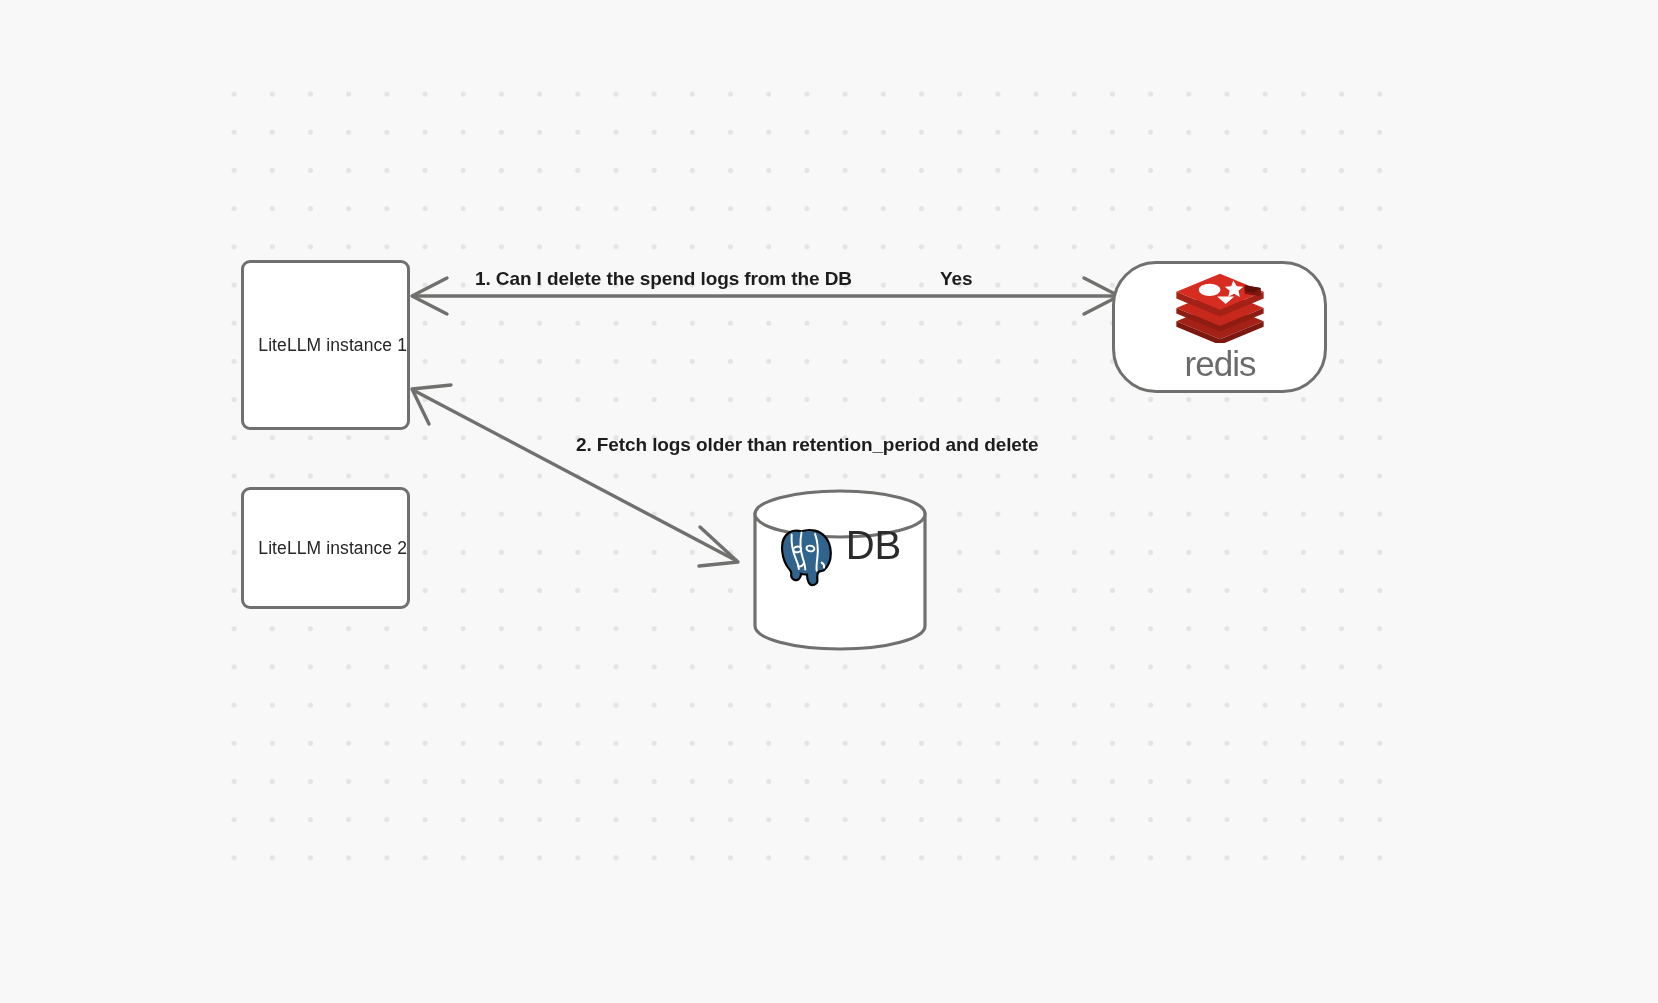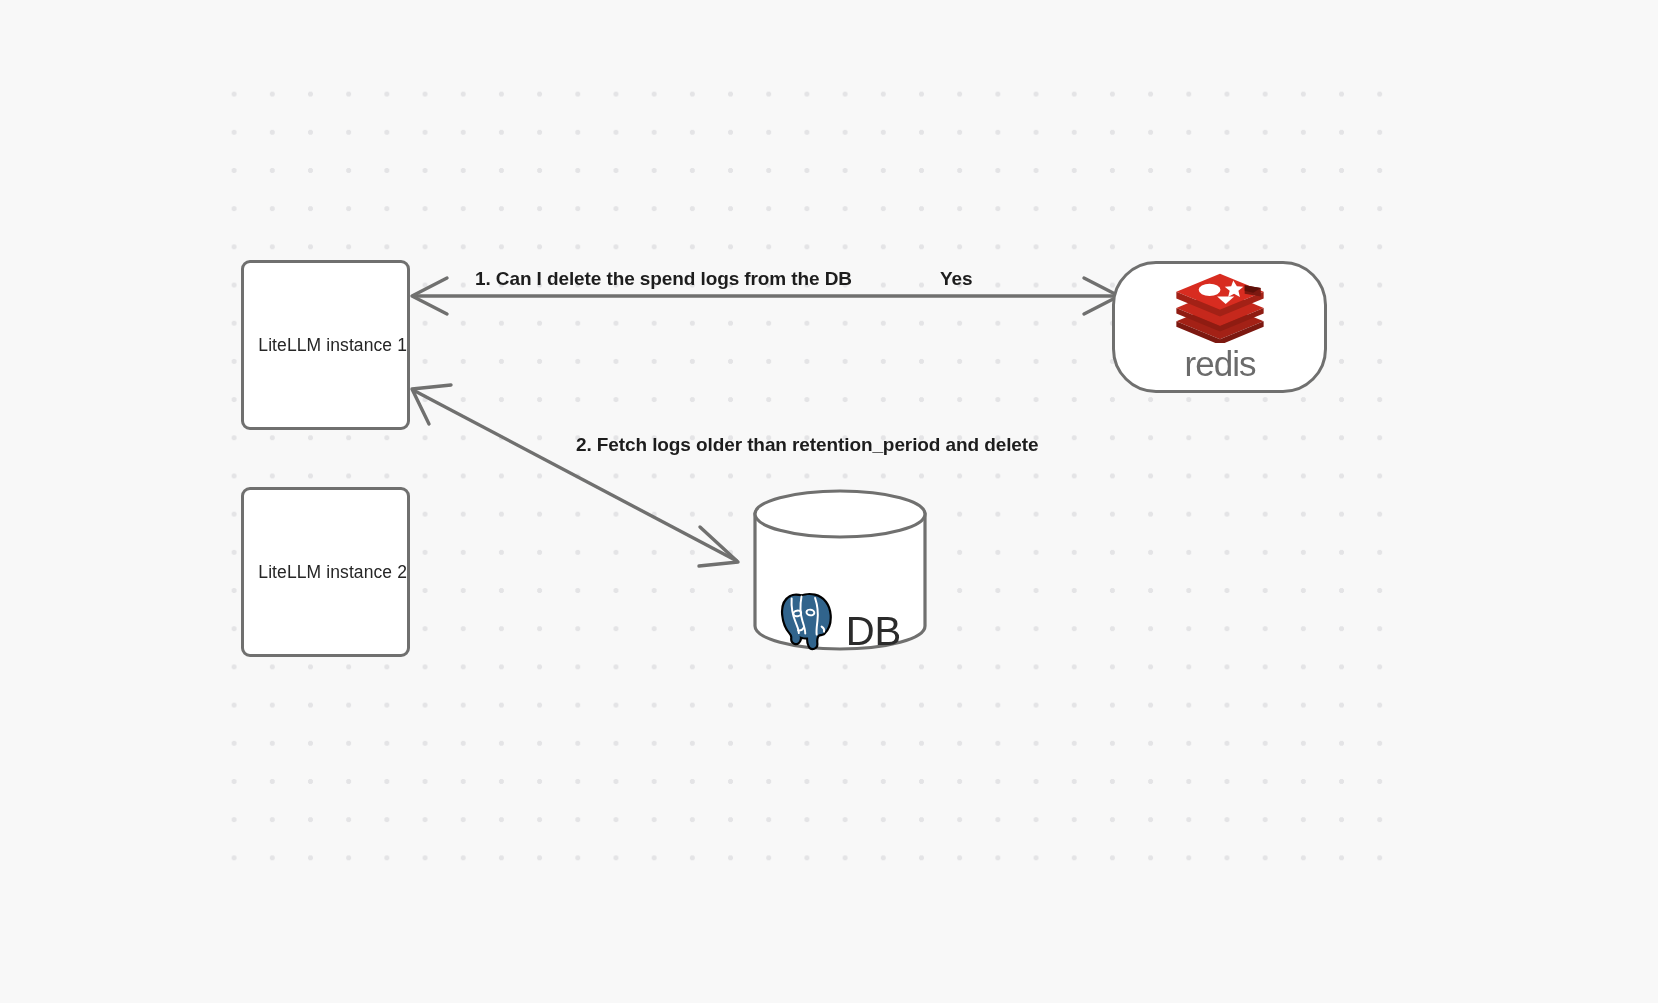--- a/index.html
+++ b/index.html
@@ -41,21 +41,21 @@
     justify-content: flex-end;
   }
   .node-box .node-label {
     font-size: 17.5px;
     color: #262626;
     letter-spacing: 0.1px;
     font-weight: 400;
     white-space: nowrap;
   }
   #node-litellm-1 { left: 241px; top: 260px;  width: 169px; height: 170px; }
-  #node-litellm-2 { left: 241px; top: 487px;  width: 169px; height: 170px; }
+  #node-litellm-2 { left: 241px; top: 487px;  width: 169px; height: 122px; }
   #node-litellm-3 { left: 241px; top: 714px;  width: 169px; height: 170px; }
 
   
   #node-redis {
     position: absolute;
     left: 1112px;
     top: 261px;
     width: 215px;
     height: 132px;
     background: #ffffff;
@@ -77,21 +77,21 @@
     top: 489px;
     width: 176px;
     height: 162px;
   }
   #node-db .cyl-svg { position:absolute; left:0; top:0; }
   #db-inner {
     position: absolute;
     left: 0; top: 0;
     width: 176px; height: 162px;
     display: flex;
-    align-items: flex-end;
+    align-items: flex-start;
     justify-content: center;
     gap: 8px;
     padding-top: 36px;
     box-sizing: border-box;
   }
   #pg-elephant { width: 60px; height: 62px; display:block; }
   #db-text {
     font-size: 40px;
     font-weight: 400;
     color: #2b2b2b;

